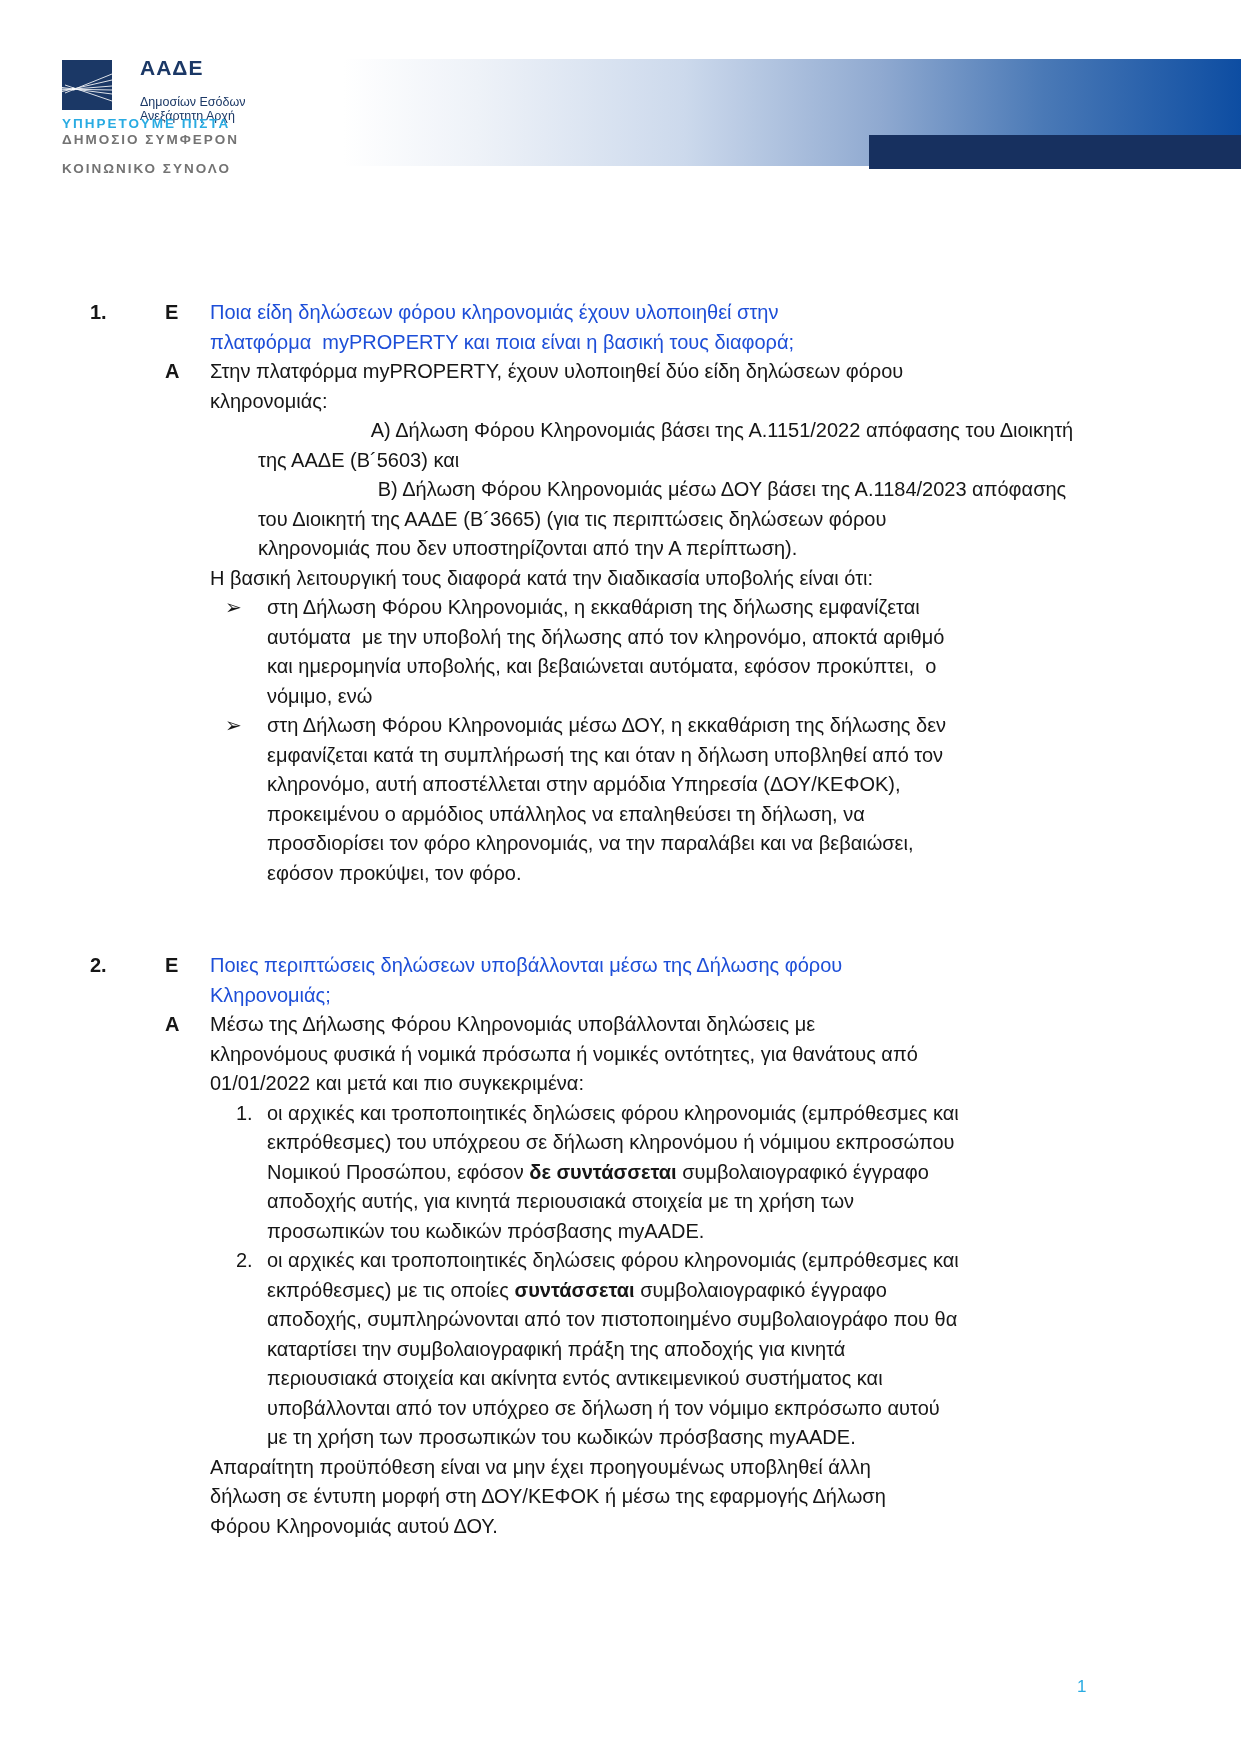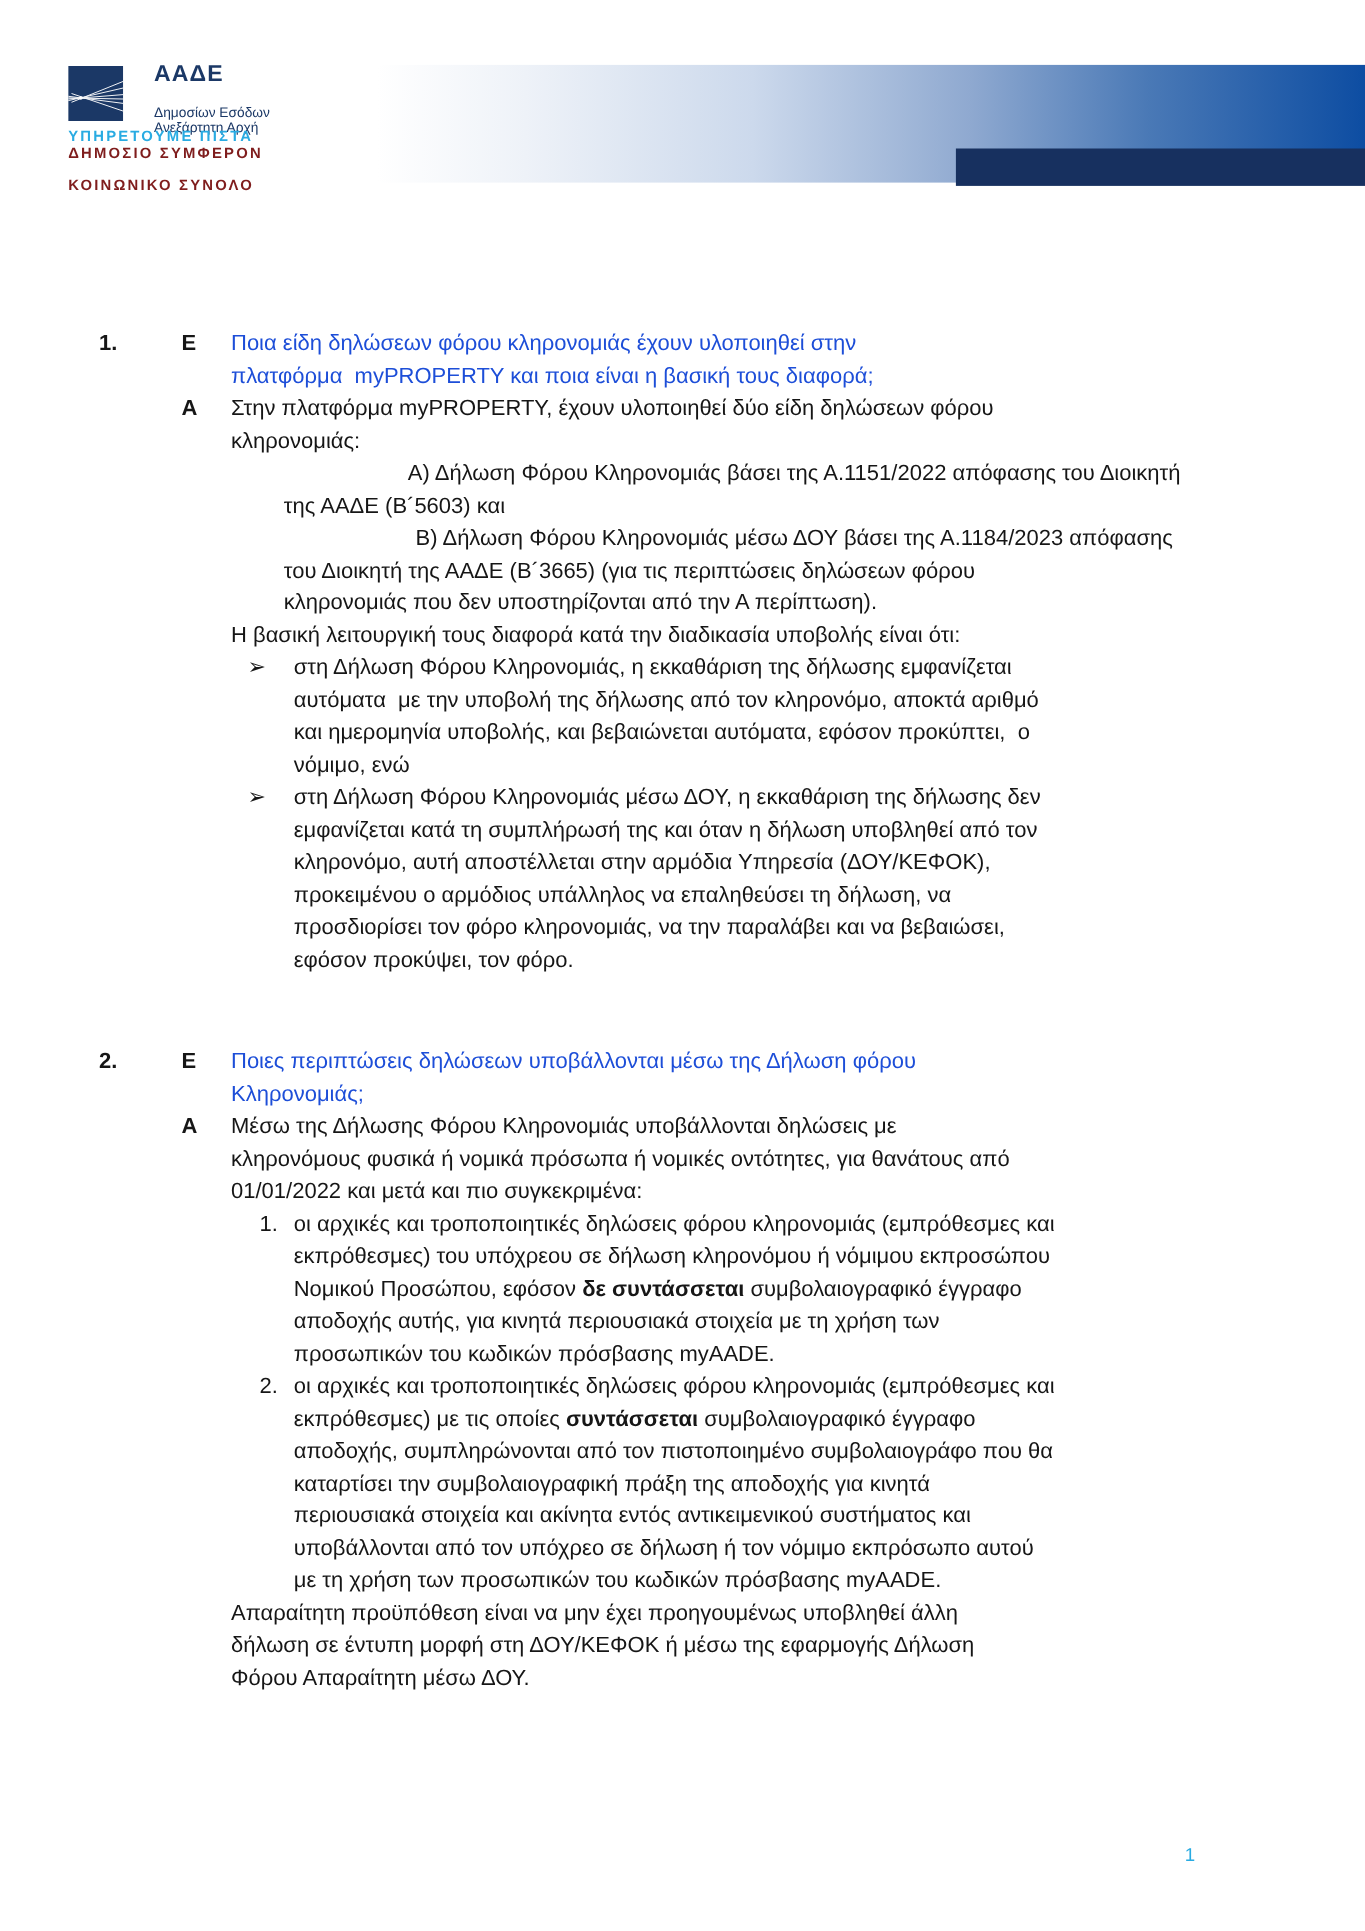--- a/index.html
+++ b/index.html
@@ -23,21 +23,21 @@
   .logo-square { position:absolute; left:62px; top:60px; }
   .logo-acronym {
     position:absolute; left:140px; top:56px;
     font-size:21px; font-weight:bold; letter-spacing:1px; color:#1b3866;
   }
   .logo-sub { position:absolute; left:140px; font-size:12.5px; line-height:13.5px; color:#1b3866; }
   .sub1 { top:82px;margin-top:28px; } .sub2 { top:96px; }
   .tagline {
     position:absolute; left:62px;
     font-size:13.5px; font-weight:bold; letter-spacing:2px; line-height:16px;
-    color:#7f1d1d; white-space:pre;
+    color:#737373; white-space:pre;
   }
   .tag1 { top:116px; color:#29abe2; }
   .tag2 { top:132px; }
   .tag3 { top:148px;margin-top:13px; }
 
   
   .qa { position:absolute; left:0; width:1241px; }
   #section-1 { top:298px; }
   #section-2 { top:951px; }
   .qnum, .qmark, .amark {
@@ -122,39 +122,39 @@
     </div>
   </div>
 </section>
 
 <section class="qa" id="section-2">
   <div class="qnum">2.</div>
   <div class="qmark">Ε</div>
   <div class="amark">Α</div>
   <div class="qbody">
     <div class="question">
-      <div class="ln">Ποιες περιπτώσεις δηλώσεων υποβάλλονται μέσω της Δήλωση φόρου</div>
+      <div class="ln">Ποιες περιπτώσεις δηλώσεων υποβάλλονται μέσω της Δήλωσης φόρου</div>
       <div class="ln">Κληρονομιάς;</div>
     </div>
     <div class="answer">
       <div class="ln"><span>Μέσω της Δήλωσης Φόρου Κληρονομιάς υποβάλλονται δηλώσεις με</span></div>
       <div class="ln"><span>κληρονόμους φυσικά ή νομικά πρόσωπα ή νομικές οντότητες, για θανάτους από</span></div>
       <div class="ln"><span>01/01/2022 και μετά και πιο συγκεκριμένα:</span></div>
       <div class="ln ind-x1"><span class="mk mk-num">1.</span><span>οι αρχικές και τροποποιητικές δηλώσεις φόρου κληρονομιάς (εμπρόθεσμες και</span></div>
       <div class="ln ind-x2"><span>εκπρόθεσμες) του υπόχρεου σε δήλωση κληρονόμου ή νόμιμου εκπροσώπου</span></div>
       <div class="ln ind-x2"><span>Νομικού Προσώπου, εφόσον </span><strong>δε συντάσσεται</strong><span> συμβολαιογραφικό έγγραφο</span></div>
       <div class="ln ind-x2"><span>αποδοχής αυτής, για κινητά περιουσιακά στοιχεία με τη χρήση των</span></div>
       <div class="ln ind-x2"><span>προσωπικών του κωδικών πρόσβασης myAADE.</span></div>
       <div class="ln ind-x1"><span class="mk mk-num">2.</span><span>οι αρχικές και τροποποιητικές δηλώσεις φόρου κληρονομιάς (εμπρόθεσμες και</span></div>
       <div class="ln ind-x2"><span>εκπρόθεσμες) με τις οποίες </span><strong>συντάσσεται</strong><span> συμβολαιογραφικό έγγραφο</span></div>
       <div class="ln ind-x2"><span>αποδοχής, συμπληρώνονται από τον πιστοποιημένο συμβολαιογράφο που θα</span></div>
       <div class="ln ind-x2"><span>καταρτίσει την συμβολαιογραφική πράξη της αποδοχής για κινητά</span></div>
       <div class="ln ind-x2"><span>περιουσιακά στοιχεία και ακίνητα εντός αντικειμενικού συστήματος και</span></div>
       <div class="ln ind-x2"><span>υποβάλλονται από τον υπόχρεο σε δήλωση ή τον νόμιμο εκπρόσωπο αυτού</span></div>
       <div class="ln ind-x2"><span>με τη χρήση των προσωπικών του κωδικών πρόσβασης myAADE.</span></div>
       <div class="ln"><span>Απαραίτητη προϋπόθεση είναι να μην έχει προηγουμένως υποβληθεί άλλη</span></div>
       <div class="ln"><span>δήλωση σε έντυπη μορφή στη ΔΟΥ/ΚΕΦΟΚ ή μέσω της εφαρμογής Δήλωση</span></div>
-      <div class="ln"><span>Φόρου Απαραίτητη μέσω ΔΟΥ.</span></div>
+      <div class="ln"><span>Φόρου Κληρονομιάς αυτού ΔΟΥ.</span></div>
     </div>
   </div>
 </section>
 
 <div class="page-num">1</div>
 
 </body></html>

